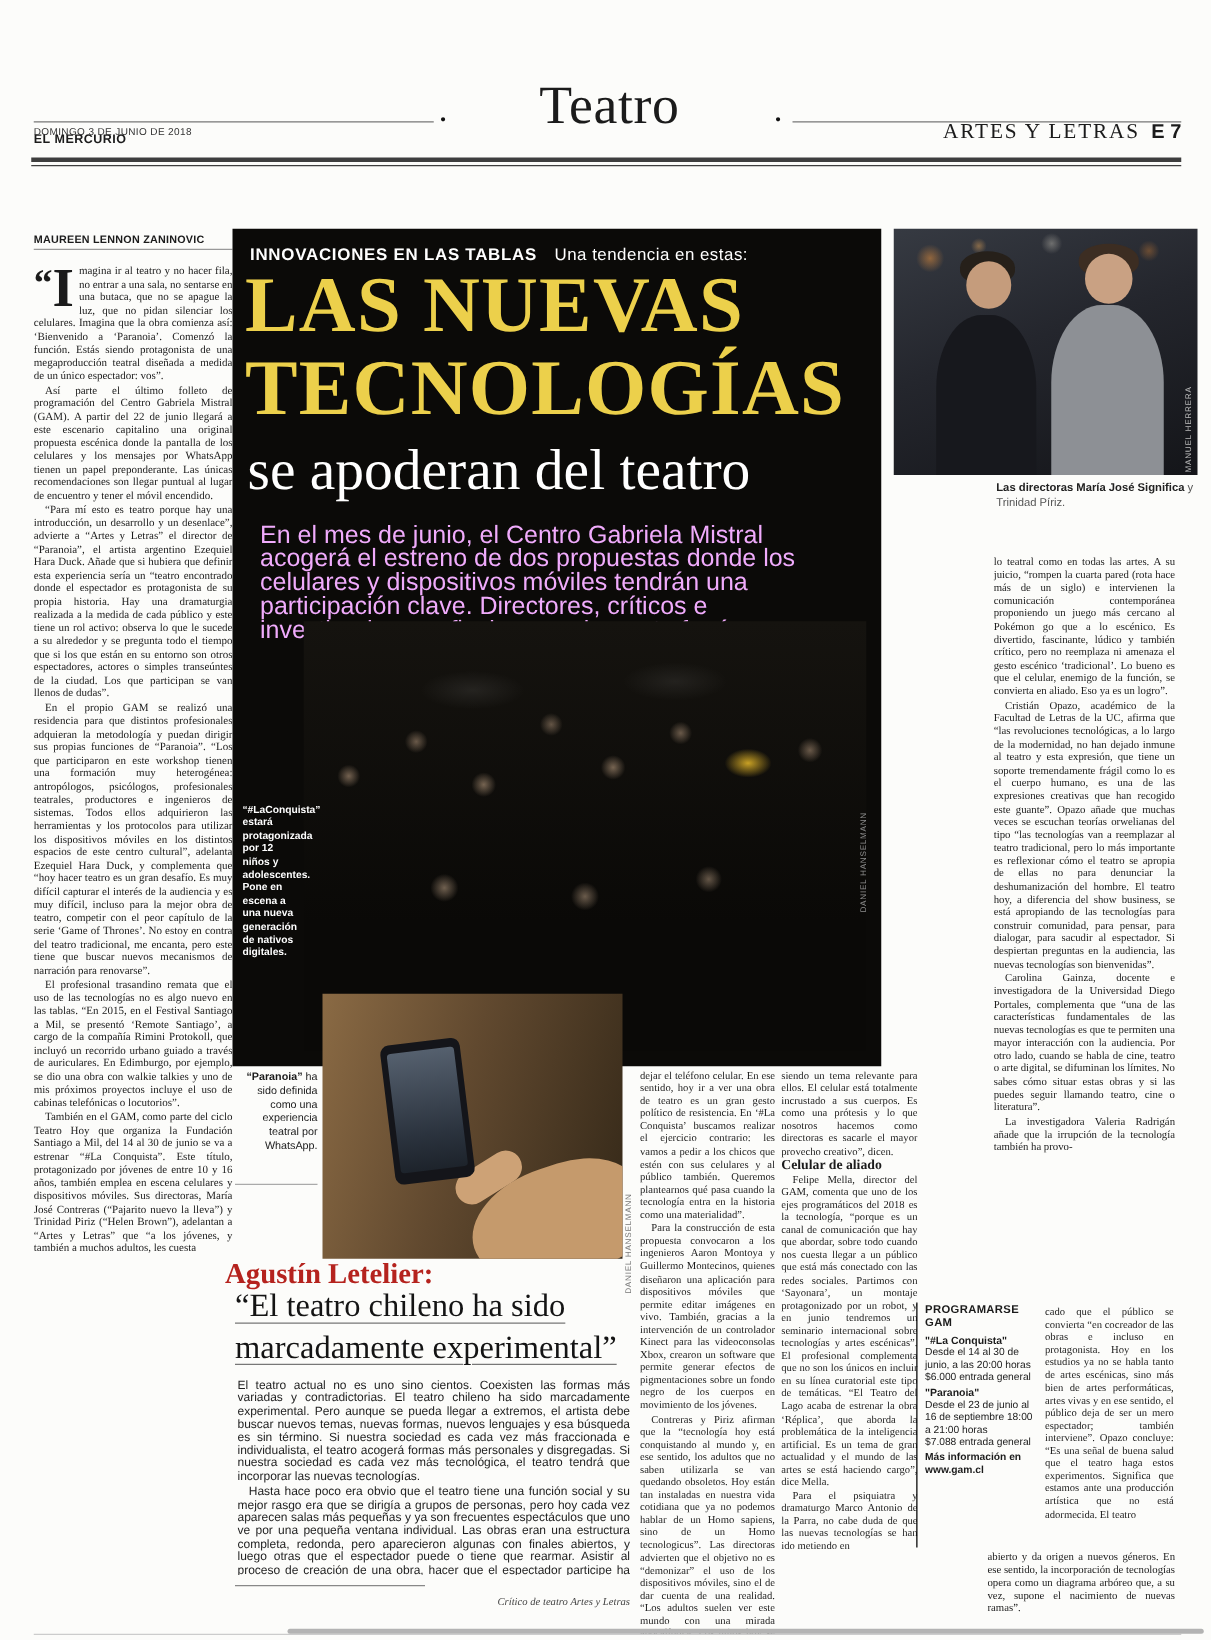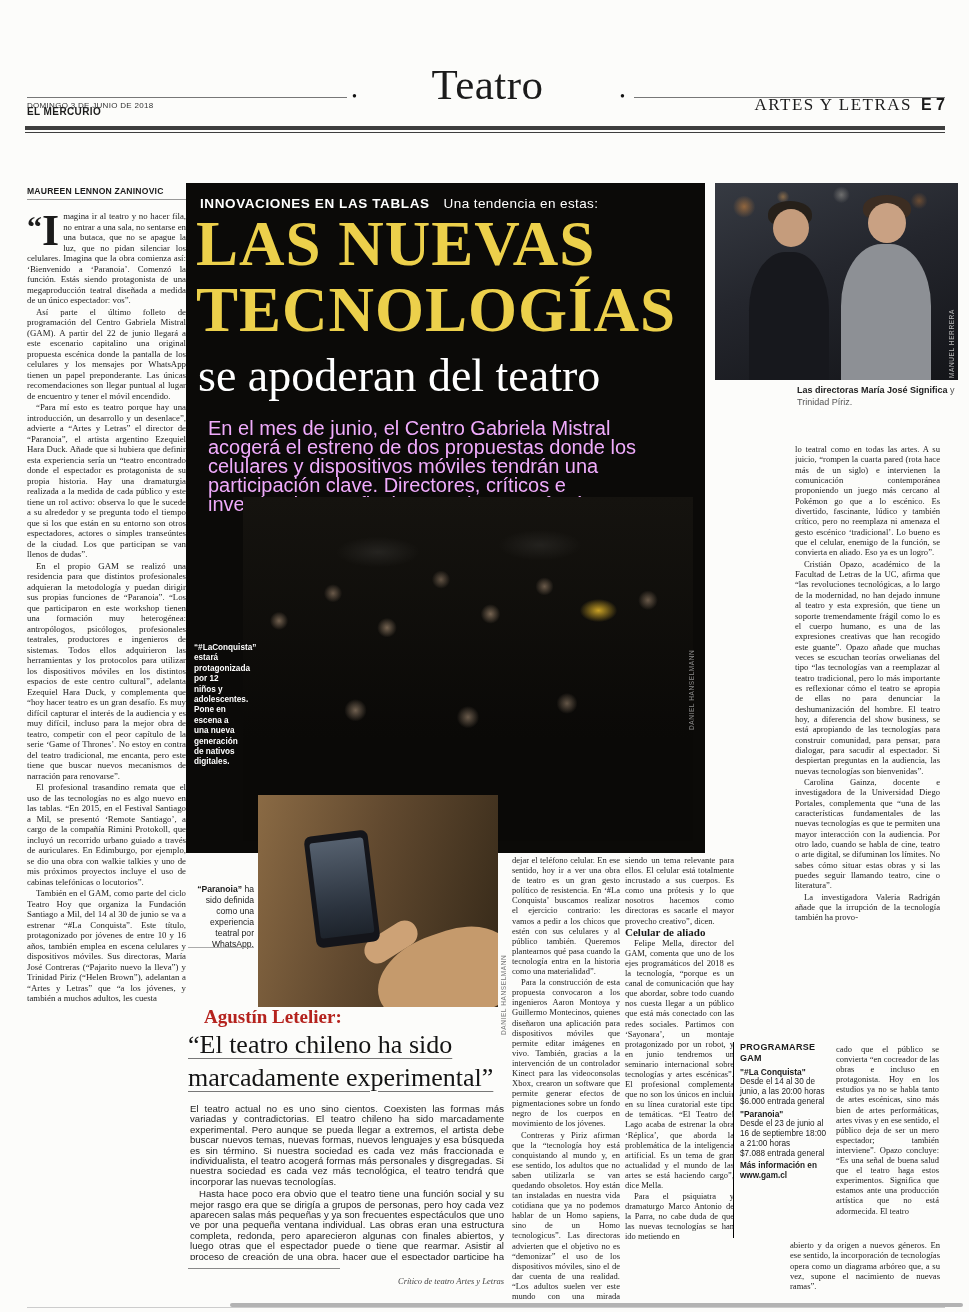--- a/index.html
+++ b/index.html
@@ -69,21 +69,21 @@
   .pphoto{left:258px;top:795px;width:240px;height:212px;overflow:hidden;
      background:linear-gradient(105deg,#8a6a44 0%,#61492f 45%,#342818 100%);}
   .phone{position:absolute;left:52px;top:38px;width:64px;height:112px;background:#14151a;
          border-radius:7px;transform:rotate(-7deg);}
   .pscreen{position:absolute;left:5px;top:7px;width:54px;height:96px;border-radius:3px;
            background:linear-gradient(#55606e,#2b333e 70%,#1d232b);}
   .hand{position:absolute;right:-18px;bottom:-14px;width:140px;height:88px;background:#c59a6c;
         border-radius:50% 40% 30% 50%;transform:rotate(-18deg);}
   .thumb{position:absolute;right:78px;bottom:52px;width:58px;height:26px;background:#cda276;
          border-radius:14px;transform:rotate(-32deg);}
-  .pcap{left:188px;top:856px;width:66px;text-align:right;font-size:8.6px;line-height:11px;margin-top:28px;}
+  .pcap{left:188px;top:856px;width:66px;text-align:right;font-size:8.6px;line-height:11px;}
   .pcap b{font-weight:bold;}
   .pcaprule{left:188px;top:947px;width:66px;height:1px;background:#aaa;}
 
   
   .dphoto{left:715px;top:183px;width:243px;height:197px;overflow:hidden;
      background:
        radial-gradient(circle 16px at 12% 12%, rgba(224,142,62,.55), rgba(224,142,62,0) 70%),
        radial-gradient(circle 9px at 28% 7%, rgba(236,170,90,.45), rgba(236,170,90,0) 70%),
        radial-gradient(circle 12px at 52% 6%, rgba(230,225,210,.35), rgba(230,225,210,0) 70%),
        radial-gradient(circle 12px at 84% 9%, rgba(205,125,52,.4), rgba(205,125,52,0) 70%),
@@ -102,21 +102,21 @@
 
   
   .gambox{left:733px;top:1042px;width:97px;height:196px;border-left:1px solid #000000;
           padding-left:6px;box-sizing:border-box;font-family:"Liberation Sans",sans-serif;}
   .gamhead{font-size:9px;font-weight:bold;letter-spacing:.3px;line-height:11px;margin-bottom:3px;}
   .gamtitle{font-size:8.4px;font-weight:bold;line-height:10px;margin-top:2px;}
   .gamline{font-size:8.2px;line-height:10px;}
   .gamfoot{font-size:8.2px;font-weight:bold;line-height:10px;margin-top:2px;}
 
   
-  .letname{left:204px;top:1006px;width:320px;font-size:19px;font-weight:bold;color:#b5231e;}
+  .letname{left:180px;top:1006px;width:320px;font-size:23px;font-weight:bold;color:#b5231e;}
   .letquote{left:188px;top:1028px;width:330px;font-size:26px;line-height:33px;color:#141414;}
   .letquote span{text-decoration:underline;text-decoration-color:#777;text-decoration-thickness:1px;text-underline-offset:5px;}
   .letbody{left:190px;top:1104px;width:314px;height:156px;font-family:"Liberation Sans",sans-serif;
            font-size:9.6px;line-height:10.4px;text-align:justify;color:#1e1e1e;overflow:hidden;}
   .letbody p{margin:0;}
   .letbody p + p{margin-top:2px;}
   .letrule{left:188px;top:1268px;width:152px;height:1px;background:#888;}
   .letsig{left:188px;top:1276px;width:316px;text-align:right;font-style:italic;font-size:8.5px;color:#444;}
 
   .botline1{left:27px;top:1307px;width:918px;height:1px;background:#ccc;}

